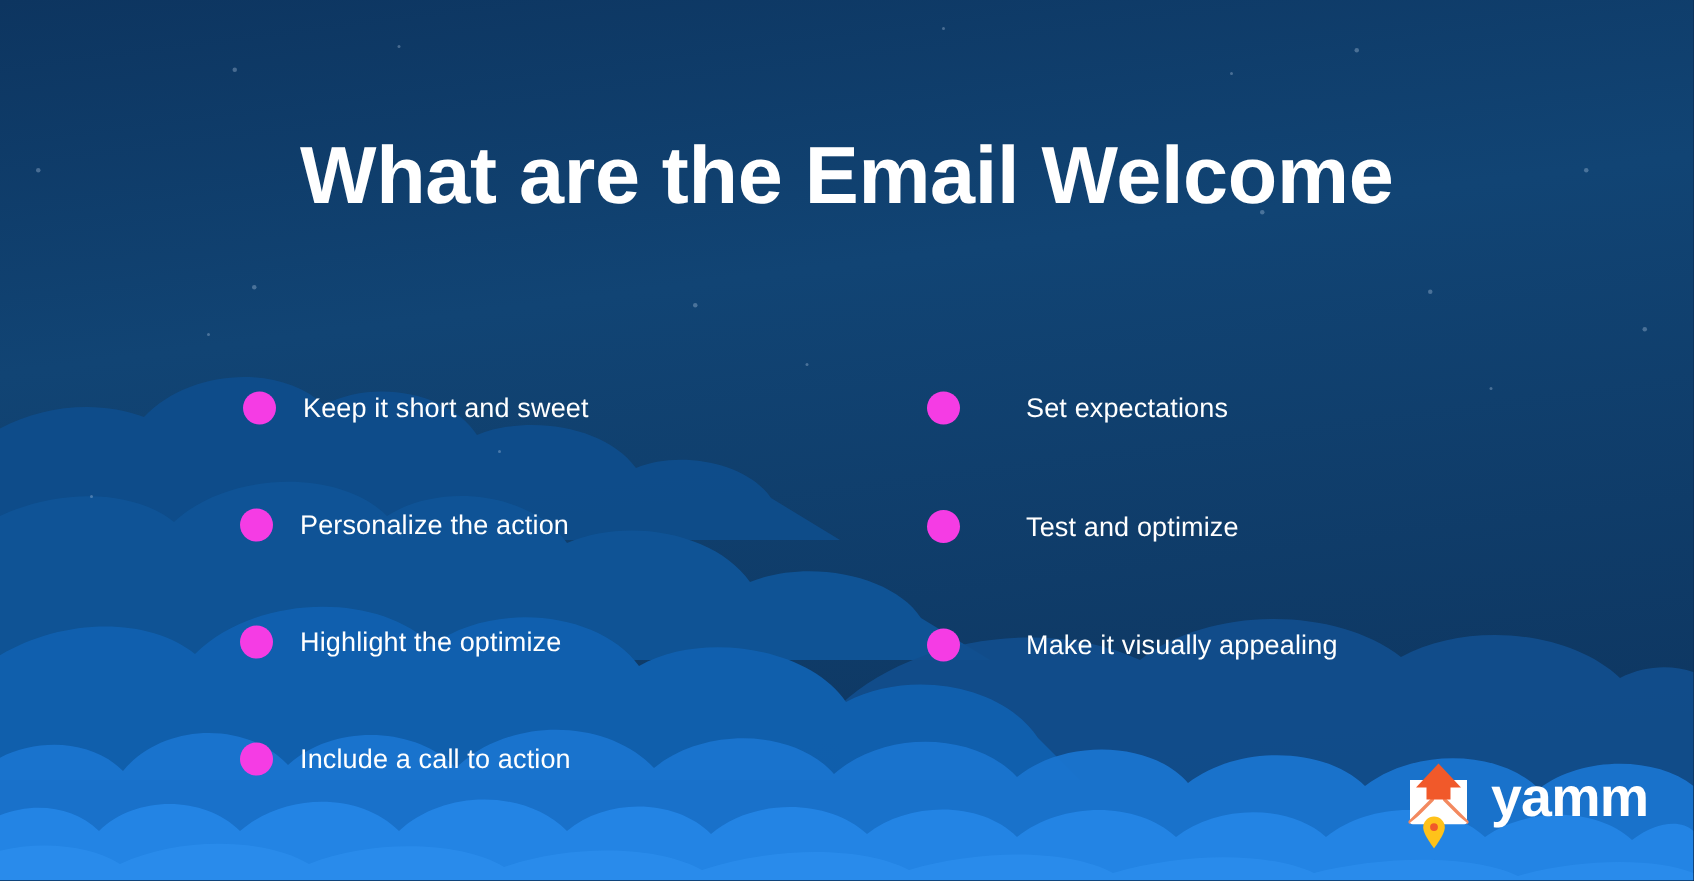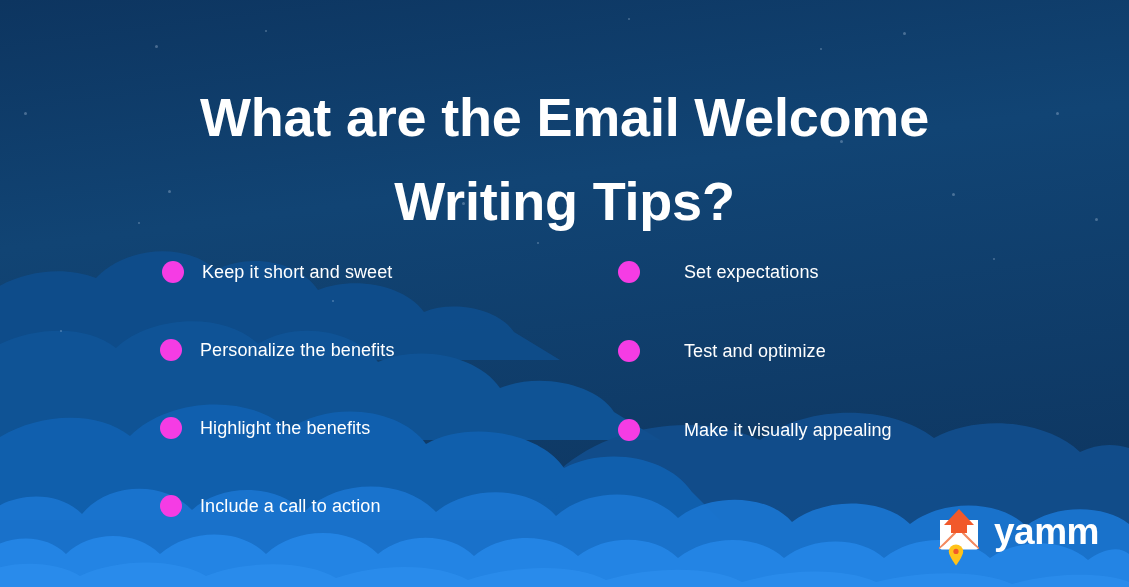--- a/index.html
+++ b/index.html
@@ -224,37 +224,36 @@
     <div class="star" style="left:952px;top:193px;width:3px;height:3px;"></div>
     <div class="star" style="left:1095px;top:218px;width:3px;height:3px;"></div>
     <div class="star" style="left:993px;top:258px;width:2px;height:2px;"></div>
     <div class="star" style="left:537px;top:242px;width:2px;height:2px;"></div>
     <div class="star" style="left:332px;top:300px;width:2px;height:2px;"></div>
     <div class="star" style="left:60px;top:330px;width:2px;height:2px;"></div>
   </div>
 
   <h1 class="title">
     <span class="ln">What are the Email Welcome</span>
-    <span class="ln">Writing Tips?</span>
   </h1>
 
   <div class="columns">
 
     <div class="col col-left">
       <div class="tip">
         <span class="dot"></span>
         <span class="tip-label">Keep it short and sweet</span>
       </div>
       <div class="tip">
         <span class="dot"></span>
-        <span class="tip-label">Personalize the benefits</span>
-      </div>
-      <div class="tip">
-        <span class="dot"></span>
-        <span class="tip-label">Highlight the benefits</span>
+        <span class="tip-label">Personalize the action</span>
+      </div>
+      <div class="tip">
+        <span class="dot"></span>
+        <span class="tip-label">Highlight the optimize</span>
       </div>
       <div class="tip">
         <span class="dot"></span>
         <span class="tip-label">Include a call to action</span>
       </div>
     </div>
 
     <div class="col col-right">
       <div class="tip">
         <span class="dot"></span>

